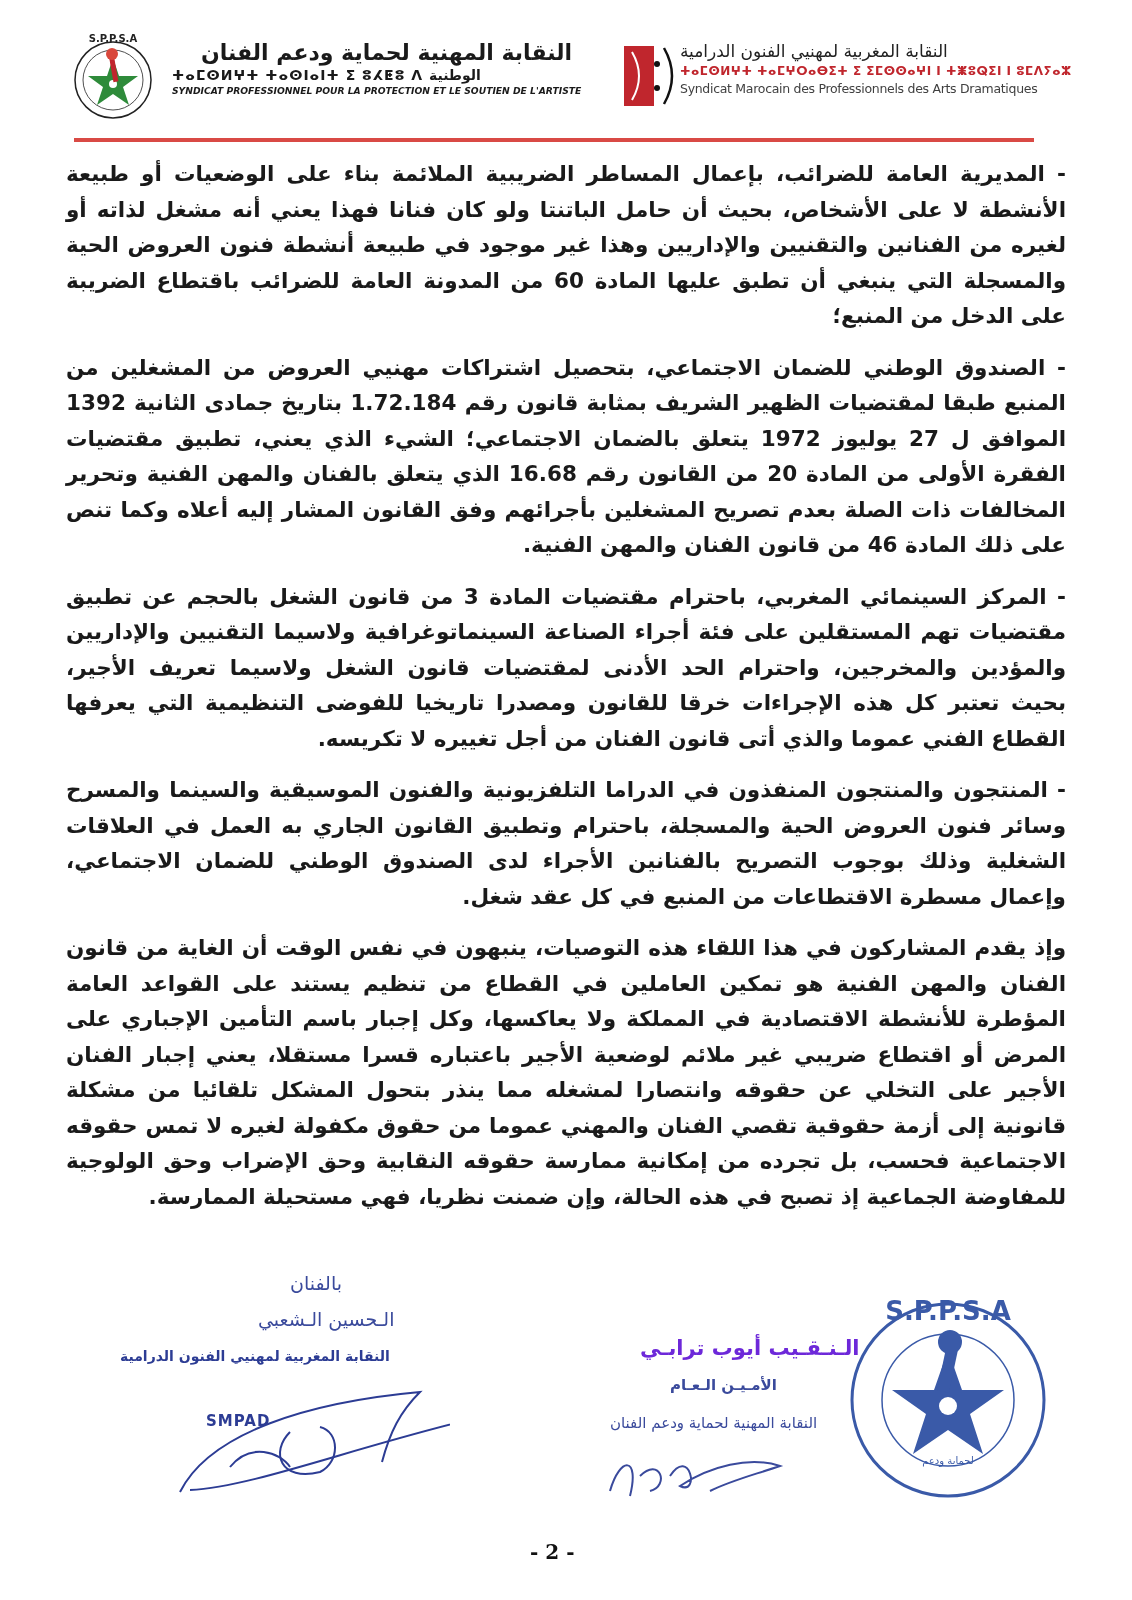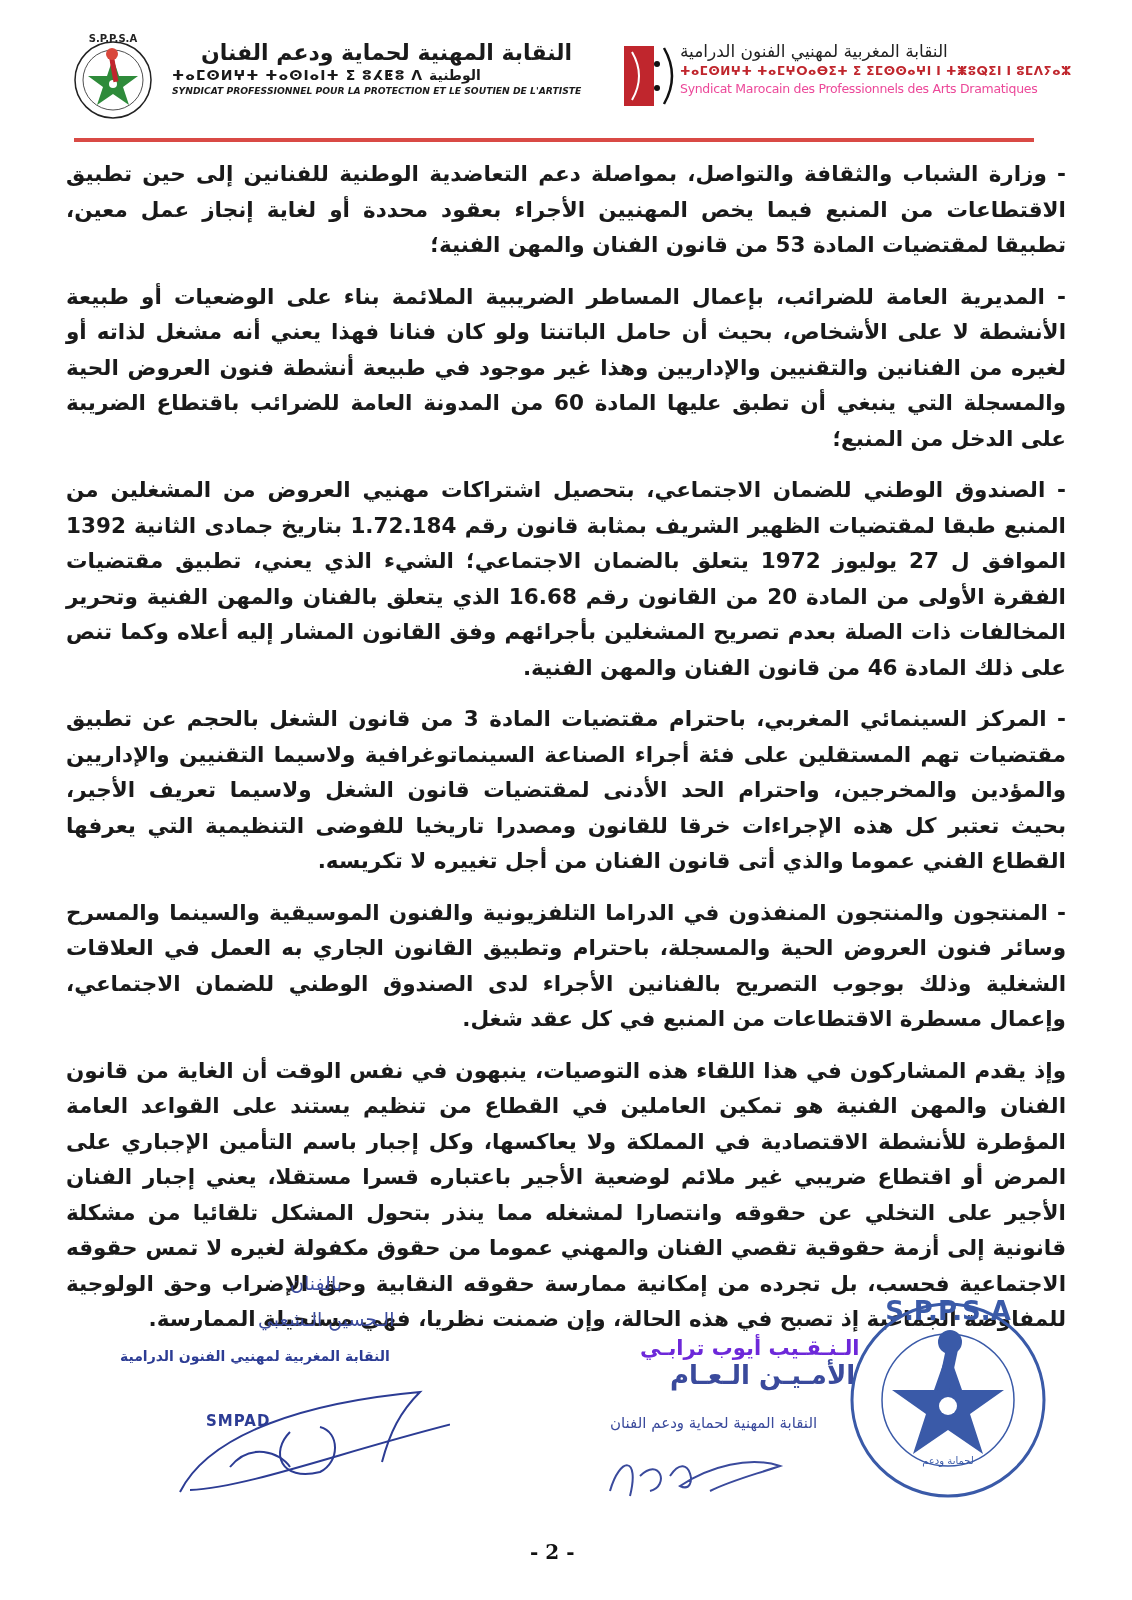--- a/index.html
+++ b/index.html
@@ -10,39 +10,39 @@
   .logo-left { position: absolute; left: 72px; top: 28px; width: 82px; height: 96px; }
   .left-titles { position: absolute; left: 172px; top: 40px; width: 400px; direction: rtl; text-align: right; }
   .left-ar { font-size: 22px; font-weight: bold; color: #1a1a1a; line-height: 26px; white-space: nowrap; }
   .left-tif { font-size: 14px; color: #1a1a1a; letter-spacing: 1px; line-height: 18px; direction: ltr; text-align: left; white-space: nowrap; font-weight: bold; }
   .left-fr { font-size: 9.2px; font-weight: bold; color: #1a1a1a; direction: ltr; text-align: left; white-space: nowrap; line-height: 14px; font-style: italic; }
 
   .logo-right { position: absolute; left: 624px; top: 42px; width: 52px; height: 68px; }
   .right-titles { position: absolute; left: 680px; top: 40px; width: 360px; }
   .right-ar { font-size: 17px; color: #222; direction: rtl; text-align: left; white-space: nowrap; line-height: 22px; }
   .right-tif { font-size: 12px; color: #c0262d; font-weight: bold; white-space: nowrap; line-height: 18px; letter-spacing: 0.5px; }
-  .right-fr { font-size: 12.5px; color: #ec4899; white-space: nowrap; line-height: 18px; letter-spacing: -0.3px; }
+  .right-fr { font-size: 12.5px; color: #404040; white-space: nowrap; line-height: 18px; letter-spacing: -0.3px; }
 
   .header-rule { position: absolute; left: 74px; top: 138px; width: 960px; height: 4px; background: #d94a45; }
 
   
   .content { position: absolute; left: 66px; top: 156px; width: 1000px; direction: rtl; text-align: justify; }
   .para { font-family: "DejaVu Sans", sans-serif; font-weight: bold; font-size: 21.5px; line-height: 35.5px; margin: 0 0 16px 0; color: #1a1a1a; text-align-last: right; }
 
   
   .sig-left { position: absolute; left: 110px; top: 1272px; width: 340px; height: 230px; }
   .sig-left .title { position: absolute; left: 180px; top: 0; font-size: 19px; color: #3a4a9c; direction: rtl; }
   .sig-left .name { position: absolute; left: 148px; top: 36px; font-size: 19px; color: #3a4a9c; direction: rtl; }
   .sig-left .org { position: absolute; left: 10px; top: 76px; font-size: 14px; font-weight: bold; color: #2c3c94; direction: rtl; white-space: nowrap; }
   .sig-left .code { position: absolute; left: 96px; top: 140px; font-size: 15px; font-weight: bold; color: #2c3c94; letter-spacing: 1px; }
   .sig-left svg { position: absolute; left: 60px; top: 100px; }
 
   .sig-right { position: absolute; left: 600px; top: 1286px; width: 470px; height: 220px; }
   .sig-right .title { position: absolute; left: 40px; top: 50px; font-size: 21px; font-weight: bold; color: #6d28d9; direction: rtl; white-space: nowrap; }
-  .sig-right .role { position: absolute; left: 70px; top: 74px; font-size: 26px; font-weight: bold; color: #3a4a9c; direction: rtl; white-space: nowrap; }
+  .sig-right .role { position: absolute; left: 70px; top: 90px; font-size: 15px; font-weight: bold; color: #3a4a9c; direction: rtl; white-space: nowrap; }
   .sig-right .org { position: absolute; left: 10px; top: 128px; font-size: 15px; color: #3a4a9c; direction: rtl; white-space: nowrap; }
   .sig-right .scrawl { position: absolute; left: 0; top: 150px; }
   .stamp { position: absolute; left: 238px; top: 2px; width: 220px; height: 212px; }
 
   .page-num { position: absolute; left: 530px; top: 1540px; font-family: "DejaVu Serif", serif; font-size: 20px; font-weight: bold; color: #111; }
 </style>
 </head>
 <body>
 
 <div class="header">
@@ -72,21 +72,20 @@
   <div class="right-titles">
     <div class="right-ar">النقابة المغربية لمهنيي الفنون الدرامية</div>
     <div class="right-tif">ⵜⴰⵎⵙⵍⵖⵜ ⵜⴰⵎⵖⵔⴰⴱⵉⵜ ⵉ ⵉⵎⵙⵙⴰⵖⵏ ⵏ ⵜⵥⵓⵕⵉⵏ ⵏ ⵓⵎⴷⵢⴰⵣ</div>
     <div class="right-fr">Syndicat Marocain des Professionnels des Arts Dramatiques</div>
   </div>
 
   <div class="header-rule"></div>
 </div>
 
 <div class="content">
-  <p class="para">- وزارة الشباب والثقافة والتواصل، بمواصلة دعم التعاضدية الوطنية للفنانين إلى حين تطبيق الاقتطاعات من المنبع فيما يخص المهنيين الأجراء بعقود محددة أو لغاية إنجاز عمل معين، تطبيقا لمقتضيات المادة 53 من قانون الفنان والمهن الفنية؛</p>
   <p class="para">- المديرية العامة للضرائب، بإعمال المساطر الضريبية الملائمة بناء على الوضعيات أو طبيعة الأنشطة لا على الأشخاص، بحيث أن حامل الباتنتا ولو كان فنانا فهذا يعني أنه مشغل لذاته أو لغيره من الفنانين والتقنيين والإداريين وهذا غير موجود في طبيعة أنشطة فنون العروض الحية والمسجلة التي ينبغي أن تطبق عليها المادة 60 من المدونة العامة للضرائب باقتطاع الضريبة على الدخل من المنبع؛</p>
   <p class="para">- الصندوق الوطني للضمان الاجتماعي، بتحصيل اشتراكات مهنيي العروض من المشغلين من المنبع طبقا لمقتضيات الظهير الشريف بمثابة قانون رقم 1.72.184 بتاريخ جمادى الثانية 1392 الموافق ل 27 يوليوز 1972 يتعلق بالضمان الاجتماعي؛ الشيء الذي يعني، تطبيق مقتضيات الفقرة الأولى من المادة 20 من القانون رقم 16.68 الذي يتعلق بالفنان والمهن الفنية وتحرير المخالفات ذات الصلة بعدم تصريح المشغلين بأجرائهم وفق القانون المشار إليه أعلاه وكما تنص على ذلك المادة 46 من قانون الفنان والمهن الفنية.</p>
   <p class="para">- المركز السينمائي المغربي، باحترام مقتضيات المادة 3 من قانون الشغل بالحجم عن تطبيق مقتضيات تهم المستقلين على فئة أجراء الصناعة السينماتوغرافية ولاسيما التقنيين والإداريين والمؤدين والمخرجين، واحترام الحد الأدنى لمقتضيات قانون الشغل ولاسيما تعريف الأجير، بحيث تعتبر كل هذه الإجراءات خرقا للقانون ومصدرا تاريخيا للفوضى التنظيمية التي يعرفها القطاع الفني عموما والذي أتى قانون الفنان من أجل تغييره لا تكريسه.</p>
   <p class="para">- المنتجون والمنتجون المنفذون في الدراما التلفزيونية والفنون الموسيقية والسينما والمسرح وسائر فنون العروض الحية والمسجلة، باحترام وتطبيق القانون الجاري به العمل في العلاقات الشغلية وذلك بوجوب التصريح بالفنانين الأجراء لدى الصندوق الوطني للضمان الاجتماعي، وإعمال مسطرة الاقتطاعات من المنبع في كل عقد شغل.</p>
   <p class="para">وإذ يقدم المشاركون في هذا اللقاء هذه التوصيات، ينبهون في نفس الوقت أن الغاية من قانون الفنان والمهن الفنية هو تمكين العاملين في القطاع من تنظيم يستند على القواعد العامة المؤطرة للأنشطة الاقتصادية في المملكة ولا يعاكسها، وكل إجبار باسم التأمين الإجباري على المرض أو اقتطاع ضريبي غير ملائم لوضعية الأجير باعتباره قسرا مستقلا، يعني إجبار الفنان الأجير على التخلي عن حقوقه وانتصارا لمشغله مما ينذر بتحول المشكل تلقائيا من مشكلة قانونية إلى أزمة حقوقية تقصي الفنان والمهني عموما من حقوق مكفولة لغيره لا تمس حقوقه الاجتماعية فحسب، بل تجرده من إمكانية ممارسة حقوقه النقابية وحق الإضراب وحق الولوجية للمفاوضة الجماعية إذ تصبح في هذه الحالة، وإن ضمنت نظريا، فهي مستحيلة الممارسة.</p>
 </div>
 
 <div class="sig-left">
   <div class="title">بالفنان</div>
   <div class="name">الـحسين الـشعبي</div>

